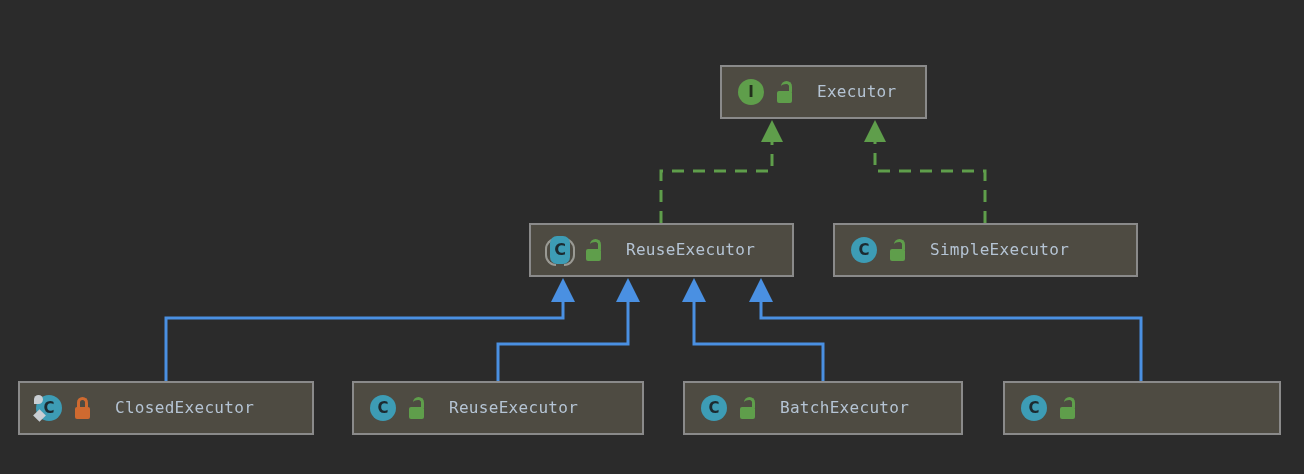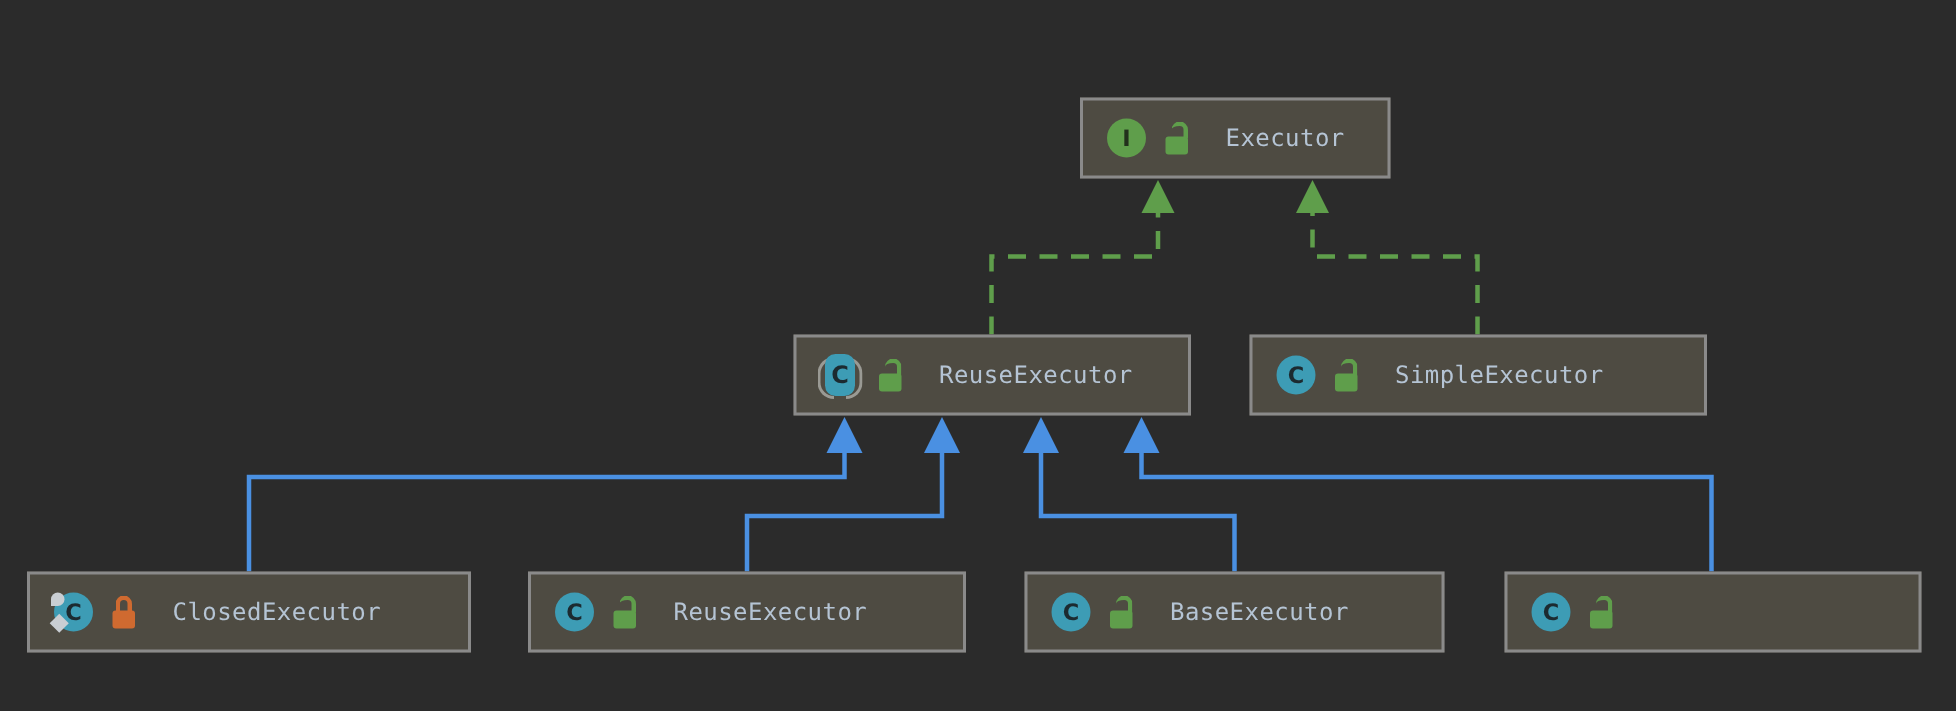--- a/index.html
+++ b/index.html
@@ -261,21 +261,21 @@
   </div>
 
   <div class="uml-node" style="left:683px; top:381px; width:280px; height:54px;">
     <span class="type-icon">
       <span class="badge-circle cls">C</span>
     </span>
     <span class="lock-icon open">
       <span class="lock-shackle"></span>
         <span class="lock-body"></span>
     </span>
-    <span class="node-label">BaseExecutor</span>
+    <span class="node-label">BatchExecutor</span>
   </div>
 
   <div class="uml-node" style="left:1003px; top:381px; width:278px; height:54px;">
     <span class="type-icon">
       <span class="badge-circle cls">C</span>
     </span>
     <span class="lock-icon open">
       <span class="lock-shackle"></span>
         <span class="lock-body"></span>
     </span>

